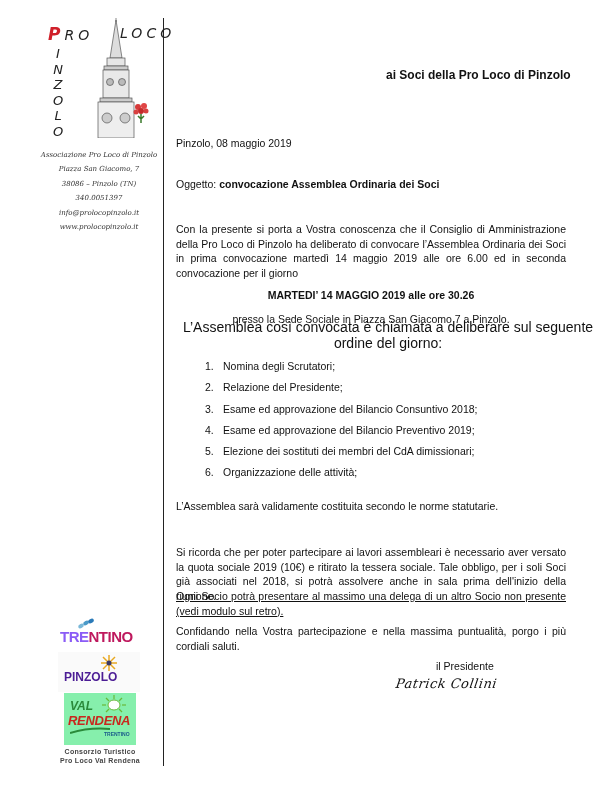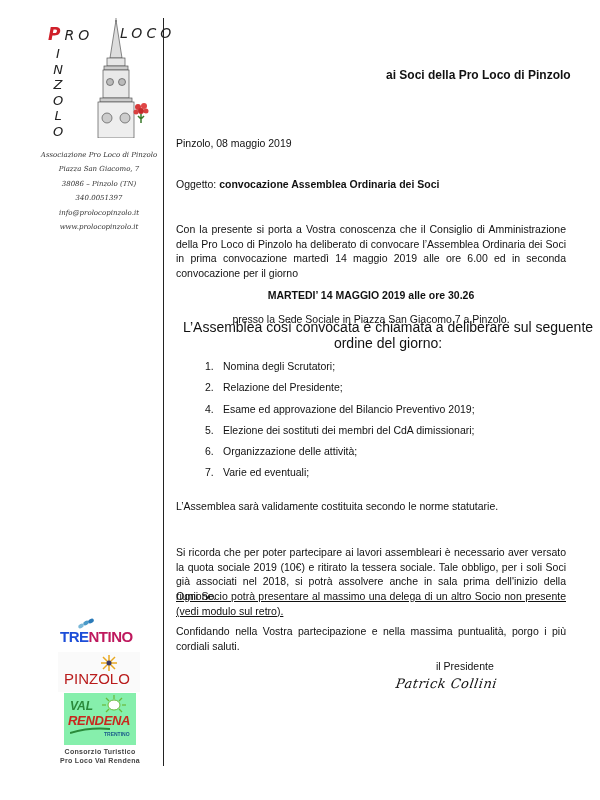--- a/index.html
+++ b/index.html
@@ -23,25 +23,25 @@
   
   .assoc { position:absolute; left:40px; top:148px; width:118px; text-align:center;
            font-family:"DejaVu Serif", serif; font-style:italic; font-size:7px; line-height:14.4px; color:#333; }
   .assoc div { white-space:nowrap; }
 
   
   .sponsor { position:absolute; }
   .trentino { left:58px; top:618px; width:82px; height:30px; }
   .trentino-text { position:absolute; left:2px; top:10px; font-weight:bold; font-size:15px;
                    letter-spacing:-0.5px; }
-  .trentino-text .t1 { color:#1d4ed8; }
+  .trentino-text .t1 { color:#8b5cf6; }
   .trentino-text .t2 { color:#be185d; }
   .leaves { position:absolute; left:18px; top:0px; }
   .pinzolo { left:58px; top:652px; width:82px; height:40px; background:#fafafa; }
-  .pinzolo-text { position:absolute; left:6px; top:18px; font-weight:normal; font-size:15px; color:#b91c1c; }
+  .pinzolo-text { position:absolute; left:6px; top:18px; font-weight:bold; font-size:12px; color:#4c1d95; }
   .star { position:absolute; left:42px; top:2px; }
   .valrendena { left:64px; top:693px; width:72px; height:52px; background:#86efac; }
   .vr-val { position:absolute; left:6px; top:6px; font-weight:bold; font-size:12px; color:#2a8a3a; font-style:italic; }
   .vr-rend { position:absolute; left:4px; top:20px; font-weight:bold; font-size:13px; color:#c8281e; font-style:italic; letter-spacing:-0.3px; }
   .vr-trent { position:absolute; left:40px; top:38px; font-size:5px; font-weight:bold; color:#1a5c8a; }
   .vr-sun { position:absolute; left:38px; top:2px; }
   .vr-swoosh { position:absolute; left:6px; top:34px; }
   .consorzio { position:absolute; left:60px; top:747px; width:80px; text-align:center;
                font-size:7px; font-weight:bold; line-height:9px; color:#444; letter-spacing:0.3px; }
 
@@ -169,24 +169,24 @@
 <div class="subject"><span>Oggetto: </span><b>convocazione Assemblea Ordinaria dei Soci</b></div>
 
 <div class="body p1">Con la presente si porta a Vostra conoscenza che il Consiglio di Amministrazione della Pro Loco di Pinzolo ha deliberato di convocare l’Assemblea Ordinaria dei Soci in prima convocazione martedì 14 maggio 2019 alle ore 6.00 ed in seconda convocazione per il giorno</div>
 <div class="highlight">MARTEDI’ 14 MAGGIO 2019 alle ore 30.26</div>
 <div class="presso">presso la Sede Sociale in Piazza San Giacomo 7 a Pinzolo.</div>
 <div class="intro">L’Assemblea così convocata è chiamata a deliberare sul seguente ordine del giorno:</div>
 
 <ol class="agenda">
   <li><span class="num">1.</span><span>Nomina degli Scrutatori;</span></li>
   <li><span class="num">2.</span><span>Relazione del Presidente;</span></li>
+  <li><span class="num">3.</span><span>Esame ed approvazione del Bilancio Consuntivo 2018;</span></li>
   <li><span class="num">4.</span><span>Esame ed approvazione del Bilancio Preventivo 2019;</span></li>
   <li><span class="num">5.</span><span>Elezione dei sostituti dei membri del CdA dimissionari;</span></li>
   <li><span class="num">6.</span><span>Organizzazione delle attività;</span></li>
-  <li><span class="num">7.</span><span>Varie ed eventuali;</span></li>
 </ol>
 
 <div class="validity">L’Assemblea sarà validamente costituita secondo le norme statutarie.</div>
 <div class="body p2">Si ricorda che per poter partecipare ai lavori assembleari è necessario aver versato la quota sociale 2019 (10€) e ritirato la tessera sociale. Tale obbligo, per i soli Soci già associati nel 2018, si potrà assolvere anche in sala prima dell'inizio della riunione.</div>
 <div class="body p3">Ogni Socio potrà presentare al massimo una delega di un altro Socio non presente (vedi modulo sul retro).</div>
 <div class="body p4">Confidando nella Vostra partecipazione e nella massima puntualità, porgo i più cordiali saluti.</div>
 
 <div class="sign-label">il Presidente</div>
 <div class="signature">Patrick Collini</div>
 

